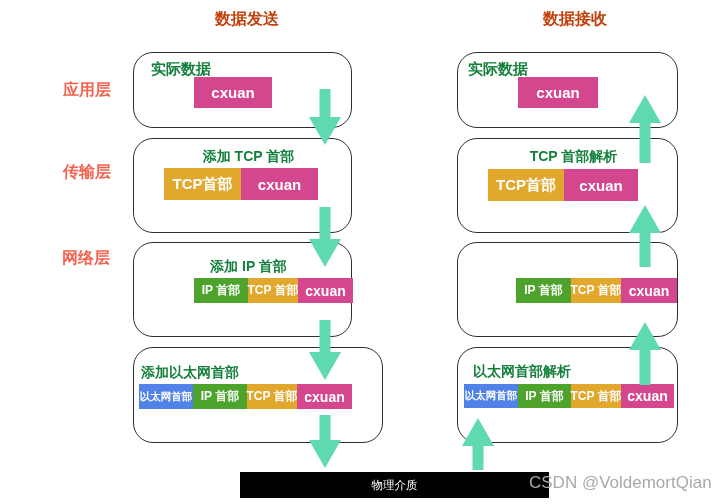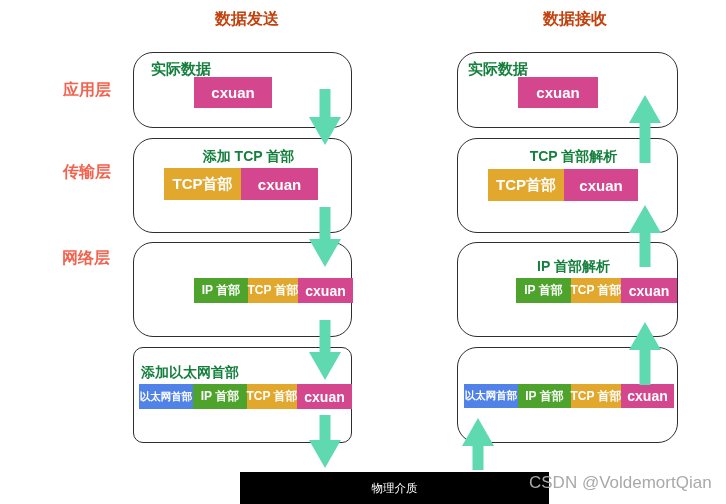--- a/index.html
+++ b/index.html
@@ -14,21 +14,21 @@
   .layer-label{position:absolute;color:#f2634f;font-weight:bold;font-size:16px;white-space:nowrap;z-index:3;}
   #ll0{left:63px;top:80px;}
   #ll1{left:63px;top:162px;}
   #ll2{left:62px;top:240px;margin-top:8px;}
   #ll3{left:43px;top:331px;}
 
   .box{position:absolute;background:#fff;border:1.5px solid #2e2e2e;border-radius:20px;box-sizing:border-box;}
   #bL1{left:133px;top:52px;width:219px;height:76px;}
   #bL2{left:133px;top:138px;width:219px;height:95px;}
   #bL3{left:133px;top:242px;width:219px;height:95px;}
-  #bL4{left:133px;top:347px;width:219px;height:96px;border-radius:10px;}
+  #bL4{left:133px;top:347px;width:250px;height:96px;}
   #bR1{left:457px;top:52px;width:221px;height:76px;}
   #bR2{left:457px;top:138px;width:221px;height:95px;}
   #bR3{left:457px;top:242px;width:221px;height:95px;}
   #bR4{left:457px;top:347px;width:221px;height:96px;}
 
   .box-title{position:absolute;font-weight:bold;color:#15803d;font-size:14px;white-space:nowrap;}
   .center-title{left:12px;right:0;text-align:center;}
   #bL1 .box-title{left:17px;top:7px;font-size:15px;}
   #bR1 .box-title{left:10px;top:7px;font-size:15px;}
   #bL2 .box-title{top:9px;}
@@ -70,21 +70,21 @@
     border-left:16px solid transparent;border-right:16px solid transparent;border-bottom:28px solid #5ed9b0;}
   #aL1{left:309px;top:89px;height:56px;}
   #aL2{left:309px;top:207px;height:60px;}
   #aL3{left:309px;top:320px;height:60px;}
   #aL4{left:309px;top:415px;height:53px;}
   #aR1{left:629px;top:95px;height:68px;}
   #aR2{left:629px;top:205px;height:62px;}
   #aR3{left:629px;top:322px;height:63px;}
   #aR4{left:462px;top:418px;height:52px;}
 
-  #bar{position:absolute;left:240px;top:472px;width:309px;height:32px;background:#000;
+  #bar{position:absolute;left:240px;top:472px;width:309px;height:26px;background:#000;
     color:#fff;display:flex;align-items:center;justify-content:center;font-size:11.5px;z-index:4;}
   #wm{position:absolute;left:529px;top:473px;font-size:17px;color:#a9a9a9;z-index:7;white-space:nowrap;}
 </style>
 </head>
 <body>
 
 <div id="stage">
 
   <div class="col-title" id="title-send">数据发送</div>
   <div class="col-title" id="title-receive">数据接收</div>
@@ -100,20 +100,21 @@
     </div>
   </div>
   <div class="box" id="bL2">
     <div class="box-title center-title">添加 TCP 首部</div>
     <div class="row">
       <div class="sg f15" style="background-color: rgb(226, 168, 46);">TCP首部</div>
       <div class="sg f15" style="background-color: rgb(212, 71, 143);">cxuan</div>
     </div>
   </div>
   <div class="box" id="bL3">
+    <div class="box-title center-title">添加 IP 首部</div>
     <div class="row">
       <div class="sg f12" style="background-color: rgb(77, 163, 44);">IP 首部</div>
       <div class="sg f12" style="background-color: rgb(226, 168, 46);">TCP 首部</div>
       <div class="sg f14" style="background-color: rgb(212, 71, 143);">cxuan</div>
     </div>
   </div>
   <div class="box" id="bL4">
     <div class="box-title">添加以太网首部</div>
     <div class="row">
       <div class="sg f10" style="background-color: rgb(80, 130, 232);">以太网首部</div>
@@ -130,28 +131,28 @@
     </div>
   </div>
   <div class="box" id="bR2">
     <div class="box-title center-title">TCP 首部解析</div>
     <div class="row">
       <div class="sg f15" style="background-color: rgb(226, 168, 46);">TCP首部</div>
       <div class="sg f15" style="background-color: rgb(212, 71, 143);">cxuan</div>
     </div>
   </div>
   <div class="box" id="bR3">
-    <div class="box-title center-title">IP 首部解析</div>
     <div class="row">
       <div class="sg f12" style="background-color: rgb(77, 163, 44);">IP 首部</div>
       <div class="sg f12" style="background-color: rgb(226, 168, 46);">TCP 首部</div>
       <div class="sg f14" style="background-color: rgb(212, 71, 143);">cxuan</div>
     </div>
   </div>
   <div class="box" id="bR4">
+    <div class="box-title">以太网首部解析</div>
     <div class="row">
       <div class="sg f10" style="background-color: rgb(80, 130, 232);">以太网首部</div>
       <div class="sg f12" style="background-color: rgb(77, 163, 44);">IP 首部</div>
       <div class="sg f12" style="background-color: rgb(226, 168, 46);">TCP 首部</div>
       <div class="sg f14" style="background-color: rgb(212, 71, 143);">cxuan</div>
     </div>
   </div>
 
   <div class="arrow down" id="aL1">
       <div class="tail"></div>

